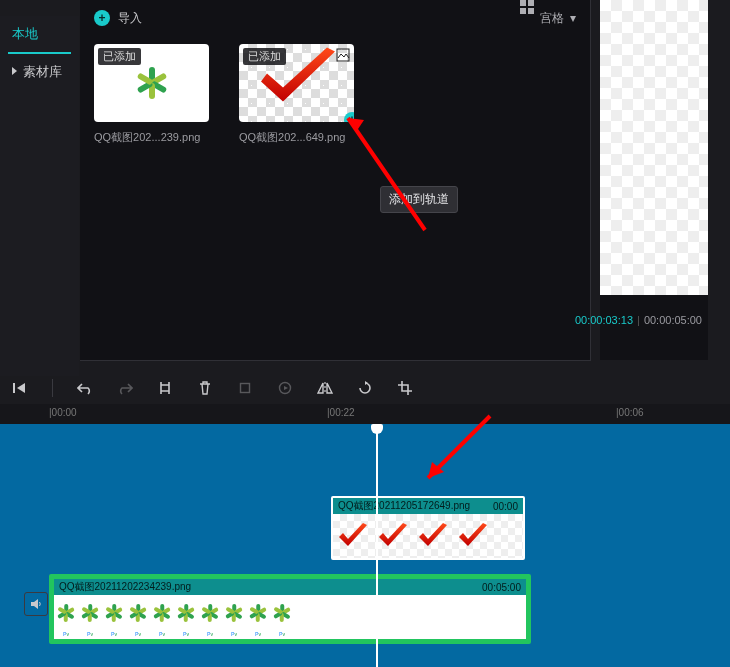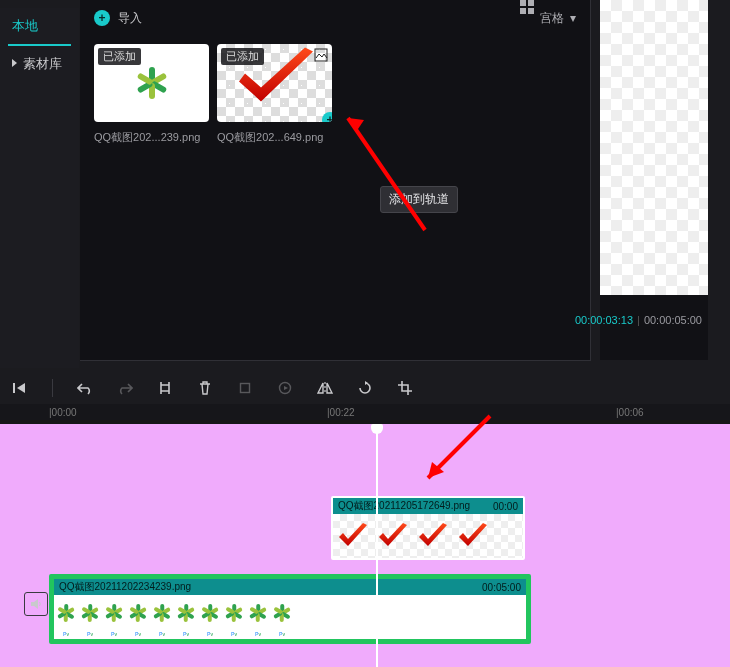--- a/index.html
+++ b/index.html
@@ -1,31 +1,31 @@
 <!DOCTYPE html>
 <html><head>
 <meta charset="utf-8">
 <style>
   html,body{margin:0;padding:0;background:#1b1b1f;font-family:"Microsoft YaHei",Arial,sans-serif;font-size:12px;color:#c9c9cc;overflow:hidden;width:730px;height:667px;}
   .app{position:relative;width:730px;height:667px;}
   
-  .side{position:absolute;left:0;top:8px;width:79px;height:360px;background:#1c1c21;}
+  .side{position:absolute;left:0;top:16px;width:79px;height:360px;background:#1c1c21;}
   .side-tab{padding:9px 12px;font-size:13px;cursor:pointer;}
   .side-tab.active{color:#19caca;border-bottom:2px solid #19caca;margin:0 8px;padding:9px 4px;}
   .side-tab .arrow{display:inline-block;width:0;height:0;border-left:5px solid #c9c9cc;border-top:4px solid transparent;border-bottom:4px solid transparent;margin-right:6px;vertical-align:1px;}
   
   .lib{position:absolute;left:80px;top:0;width:510px;height:360px;background:#111115;border:1px solid #303036;border-top:none;border-left:none;}
   .lib-top{height:36px;line-height:36px;padding:0 14px;display:flex;align-items:center;justify-content:space-between;}
   .imp{display:flex;align-items:center;gap:8px;cursor:pointer;}
   .circ-plus{width:16px;height:16px;border-radius:50%;background:#19caca;color:#0b2a2a;display:inline-flex;align-items:center;justify-content:center;font-weight:700;font-size:12px;line-height:1;}
   .view-ctrl{display:flex;gap:6px;color:#aeaeb3;}
   .grid-i{display:inline-block;width:14px;height:14px;position:relative;}
   .grid-i::before,.grid-i::after{content:"";position:absolute;background:#aeaeb3;}
   .grid-i::before{left:0;top:0;width:6px;height:6px;box-shadow:8px 0 #aeaeb3,0 8px #aeaeb3,8px 8px #aeaeb3;}
-  .cards{display:flex;gap:8px;padding:8px 14px;}
+  .cards{display:flex;gap:30px;padding:8px 14px;}
   .card{width:115px;}
   .thumb{position:relative;width:115px;height:78px;border-radius:4px;overflow:hidden;}
   .thumb.white{background:#fff;}
   .thumb.checker{background:#fff;background-image:
       linear-gradient(45deg,#ddd 25%,transparent 25%),
       linear-gradient(-45deg,#ddd 25%,transparent 25%),
       linear-gradient(45deg,transparent 75%,#ddd 75%),
       linear-gradient(-45deg,transparent 75%,#ddd 75%);
       background-size:18px 18px;background-position:0 0,0 9px,9px -9px,-9px 0;}
   .badge{position:absolute;left:4px;top:4px;background:rgba(20,20,24,.85);color:#ddd;font-size:11px;padding:1px 5px;border-radius:2px;}
@@ -54,21 +54,21 @@
   .tcur{color:#19caca;}
   .tsep{color:#555;}
   .tall{color:#9a9aa0;text-align:center;}
   
   .tbar{position:absolute;left:0;top:374px;width:730px;height:28px;display:flex;align-items:center;gap:24px;padding-left:12px;box-sizing:border-box;}
   .tbar .ico{width:16px;height:16px;display:inline-flex;align-items:center;justify-content:center;cursor:pointer;color:#c9c9cc;}
   .tbar .ico.dim{opacity:.35;cursor:default;}
   .tbar .vline{width:1px;height:18px;background:#3a3a40;}
   .tbar svg{display:block;}
   
-  .tl{position:absolute;left:0;top:404px;width:730px;height:263px;background:#f0abfc;}
+  .tl{position:absolute;left:0;top:404px;width:730px;height:263px;background:#0369a1;}
   .ruler{position:relative;height:20px;background:#16161a;font-size:10px;color:#777;}
   .rlab{position:absolute;top:3px;}
   .tracks{position:relative;height:243px;}
   .clip{position:absolute;border:5px solid #22c55e;background:#0d5a5a;border-radius:2px;overflow:hidden;}
   .clip .chead{height:16px;background:#0d8e8e;color:#021c1c;font-size:10px;padding:0 5px;display:flex;justify-content:space-between;align-items:center;white-space:nowrap;}
   .clip .cbody{height:44px;display:flex;}
   .clip.sel{border:2px solid #fff;}
   .cbody.white{background:#fff;}
   .cbody.checker{background:#fff;background-image:
       linear-gradient(45deg,#eee 25%,transparent 25%),

